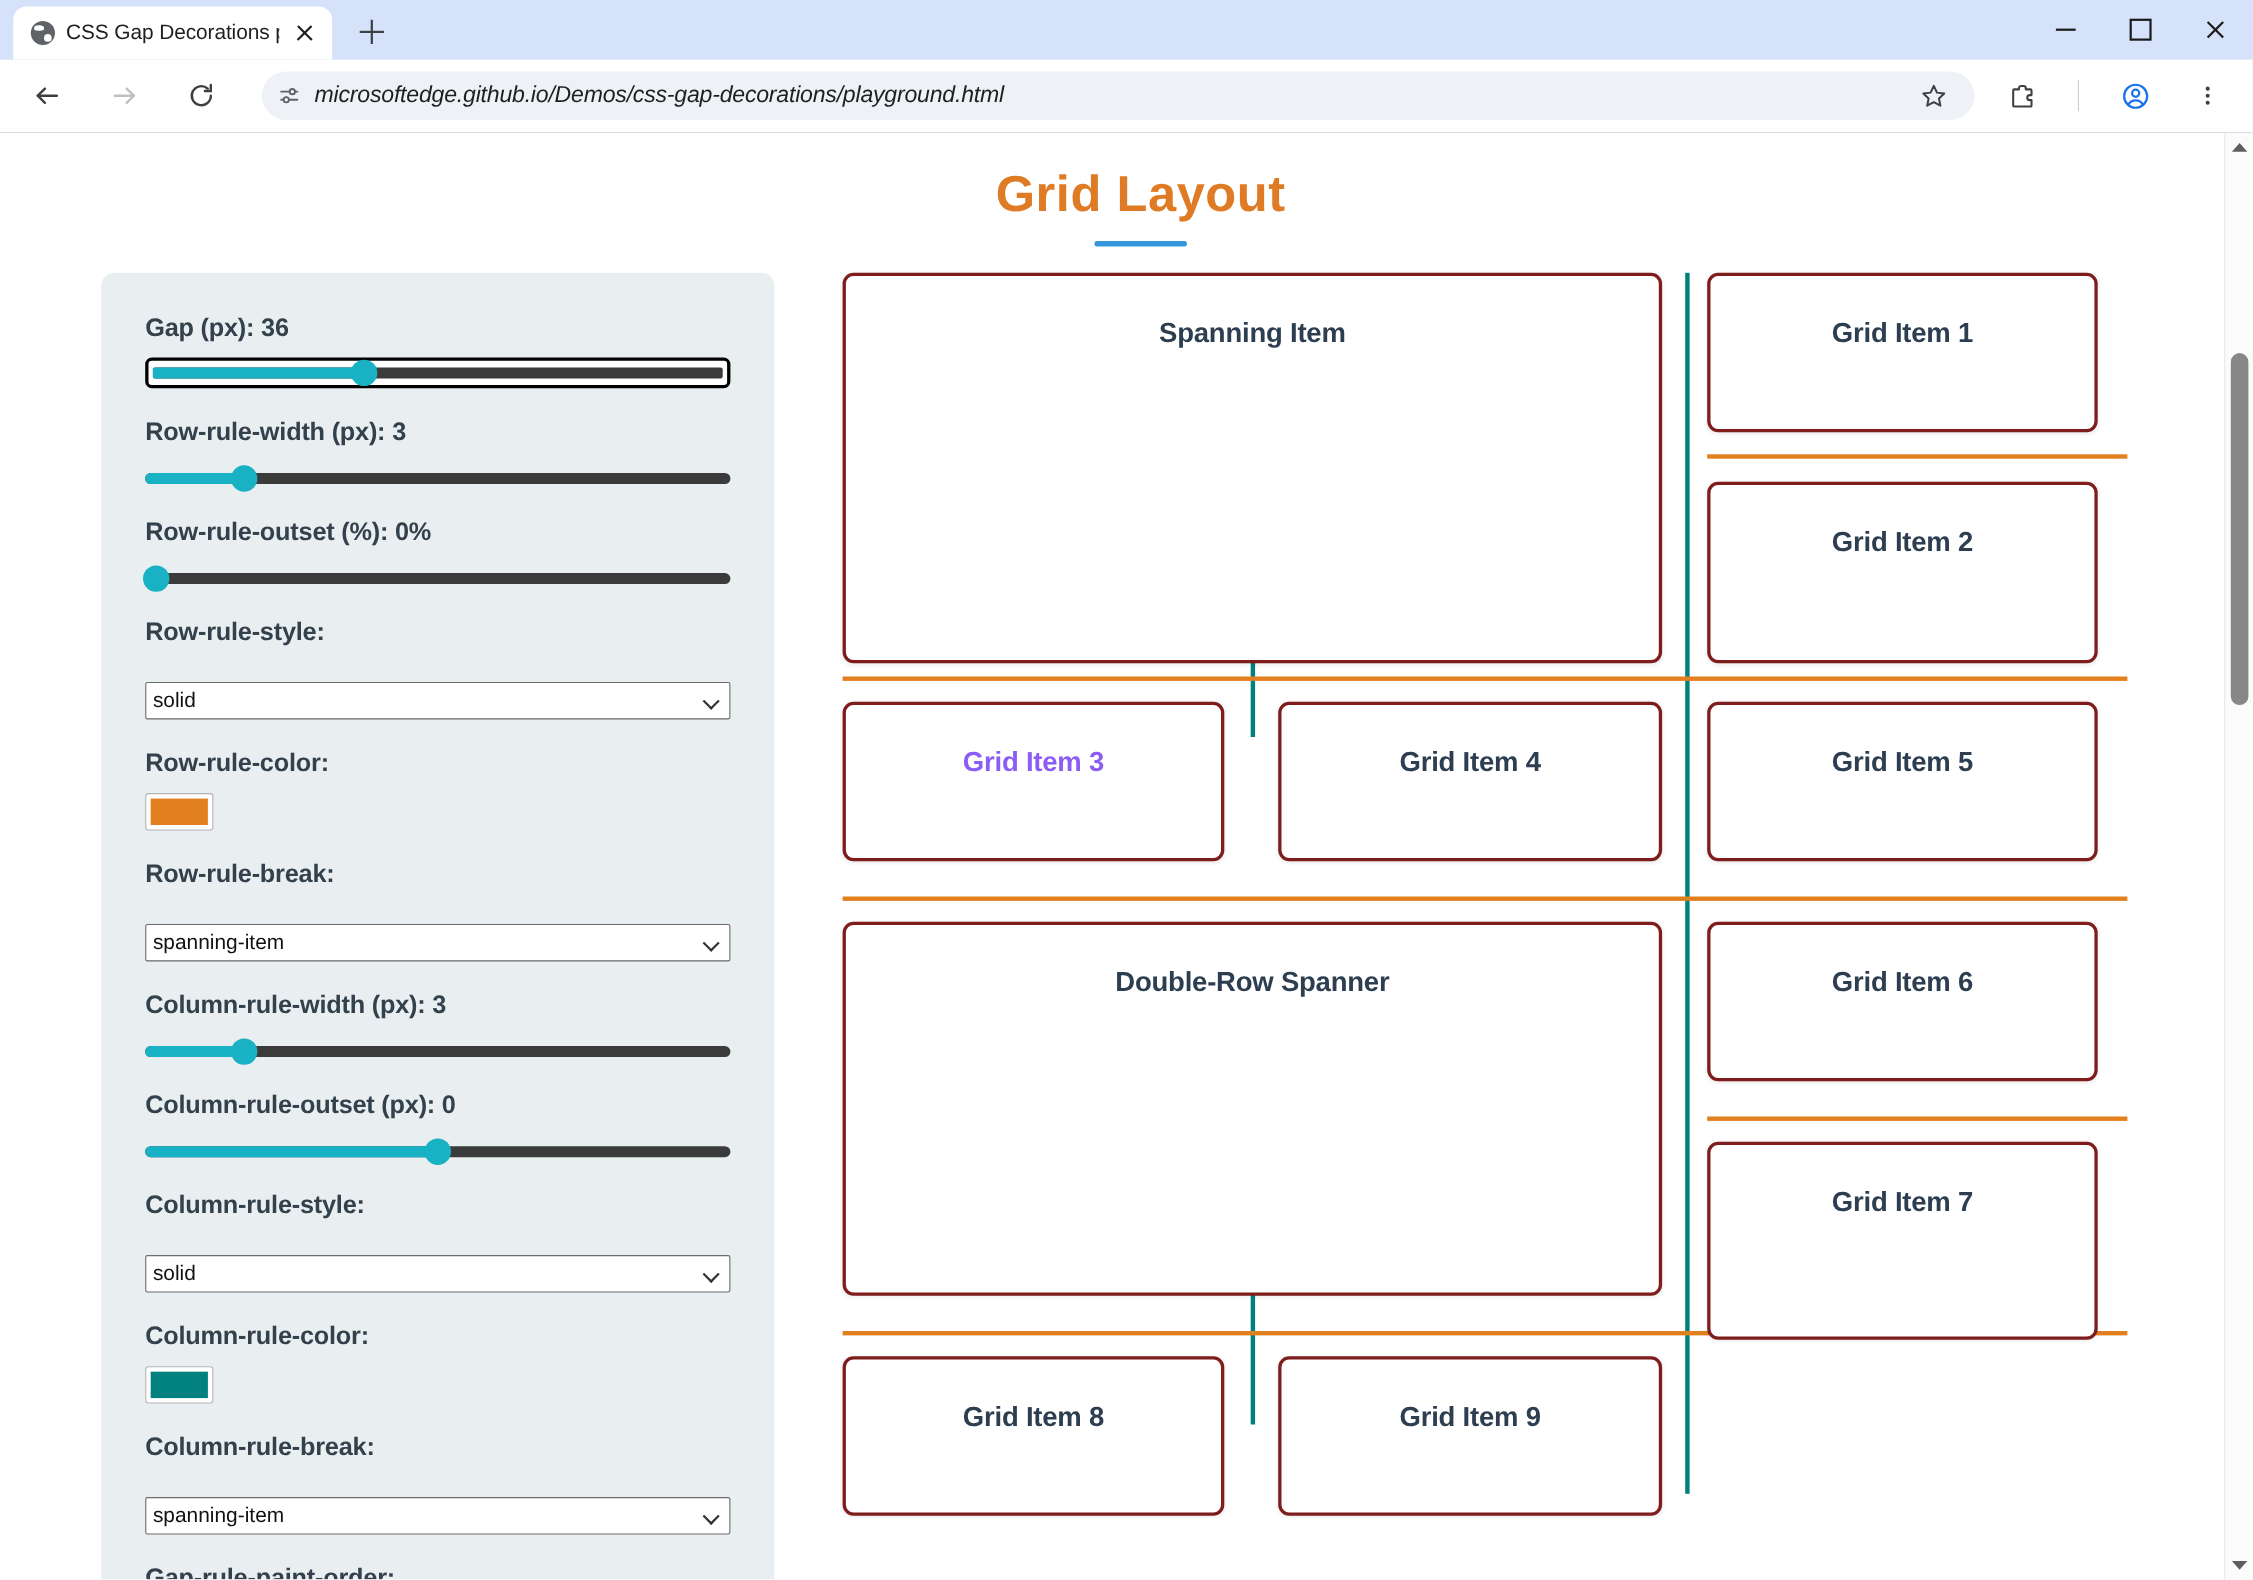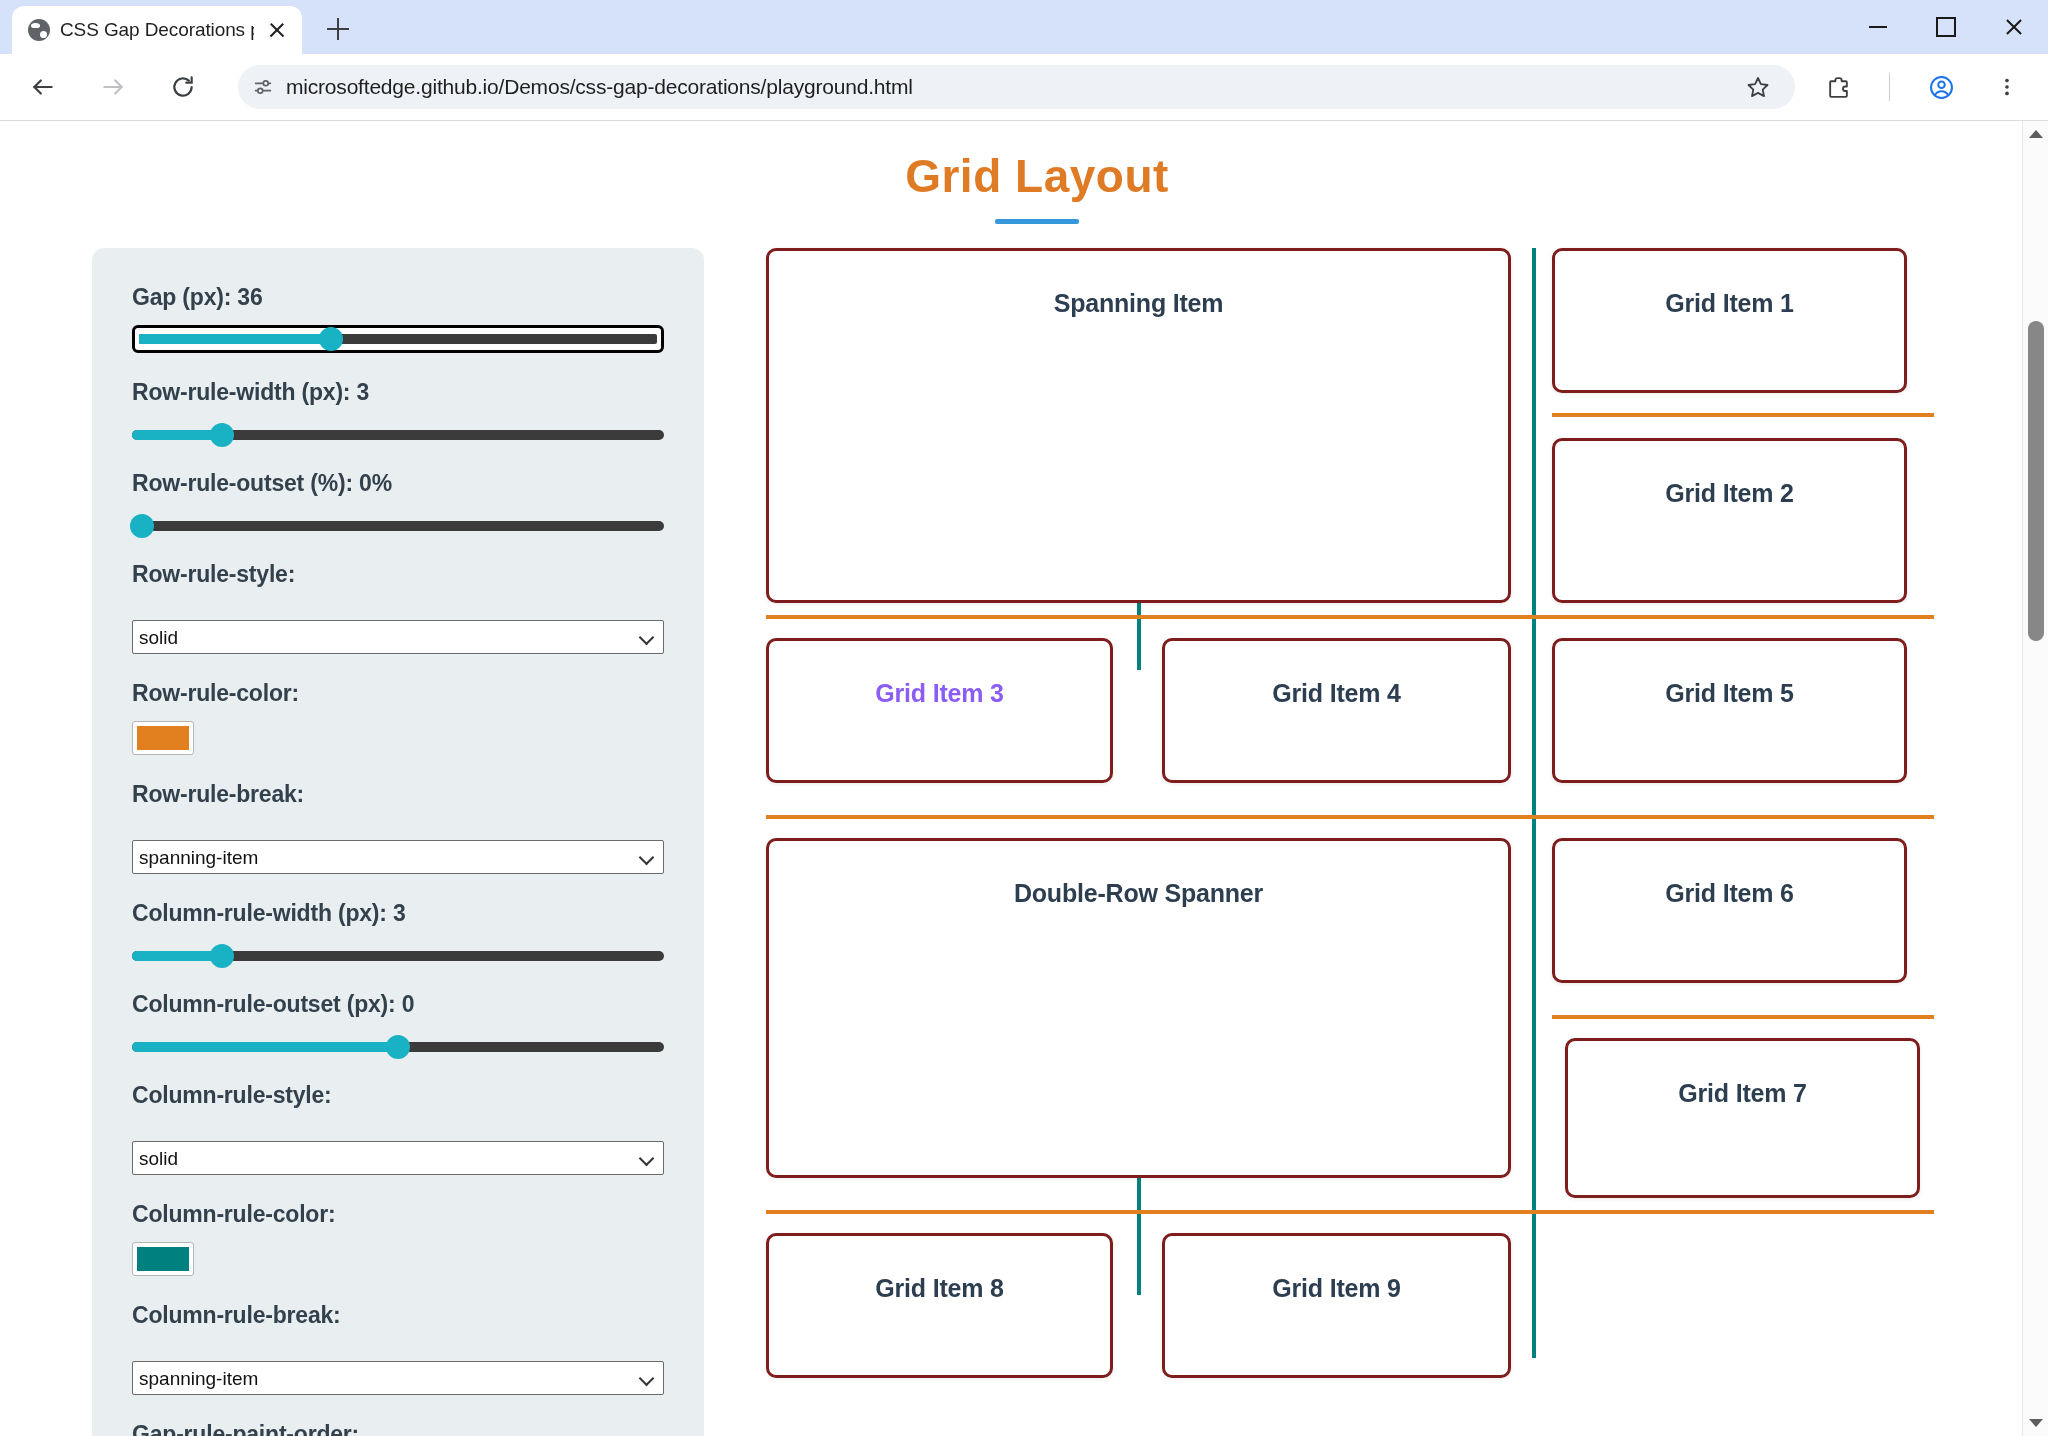--- a/index.html
+++ b/index.html
@@ -50,21 +50,21 @@
 
   .wincontrols { position:absolute; right:0; top:0; height:54px; display:flex; }
   .wc { width:68px; height:54px; display:flex; align-items:center; justify-content:center; cursor:pointer; position:relative;}
   .wc-min::before{content:"";width:18px;height:2px;background:#1a1a1a;}
   .wc-max::before{content:"";width:16px;height:16px;border:2px solid #1a1a1a;}
   .wc-close::before,.wc-close::after{content:"";position:absolute;width:20px;height:2px;background:#1a1a1a;}
   .wc-close::before{transform:rotate(45deg);} .wc-close::after{transform:rotate(-45deg);}
 
   .toolbar {
     height: 66px; background:#ffffff; display:flex; align-items:center;
-    padding: 0 18px; gap: 20px; flex:0 0 66px;
+    padding: 0 18px; gap: 20px; flex:0 0 66px;font-style:italic;
   }
   .navbtn { width:50px; height:50px; display:flex; align-items:center; justify-content:center; cursor:pointer; border-radius:50%;}
   .arrow-svg{ width:26px; height:26px; }
   .urlbar {
     flex:1; height:44px; background:#eef1f6; border-radius:22px;
     display:flex; align-items:center; padding:0 14px; margin-left:10px; gap:12px;
     position:relative; cursor:text;
   }
   .url-text { font-size:21px; color:#1f1f1f; letter-spacing:-0.2px; flex:1; white-space:nowrap; overflow:hidden;}
   .tb-icon{ width:46px; height:46px; display:flex; align-items:center; justify-content:center; cursor:pointer;}
@@ -402,21 +402,21 @@
               <div class="card" style="left: 786px; top: 390px; width: 355px; height: 145px; color: rgb(44, 62, 80);">
                 <span>Grid Item 5</span>
               </div>
 
               <div class="card" style="left: 0px; top: 590px; width: 745px; height: 340px; color: rgb(44, 62, 80);">
                 <span>Double-Row Spanner</span>
               </div>
               <div class="card" style="left: 786px; top: 590px; width: 355px; height: 145px; color: rgb(44, 62, 80);">
                 <span>Grid Item 6</span>
               </div>
-              <div class="card" style="left: 786px; top: 790px; width: 355px; height: 160px; color: rgb(44, 62, 80); margin-left: 13px;">
+              <div class="card" style="left: 786px; top: 790px; width: 355px; height: 180px; color: rgb(44, 62, 80);">
                 <span>Grid Item 7</span>
               </div>
 
               <div class="card" style="left: 0px; top: 985px; width: 347px; height: 145px; color: rgb(44, 62, 80);">
                 <span>Grid Item 8</span>
               </div>
               <div class="card" style="left: 396px; top: 985px; width: 349px; height: 145px; color: rgb(44, 62, 80);">
                 <span>Grid Item 9</span>
               </div>
 

